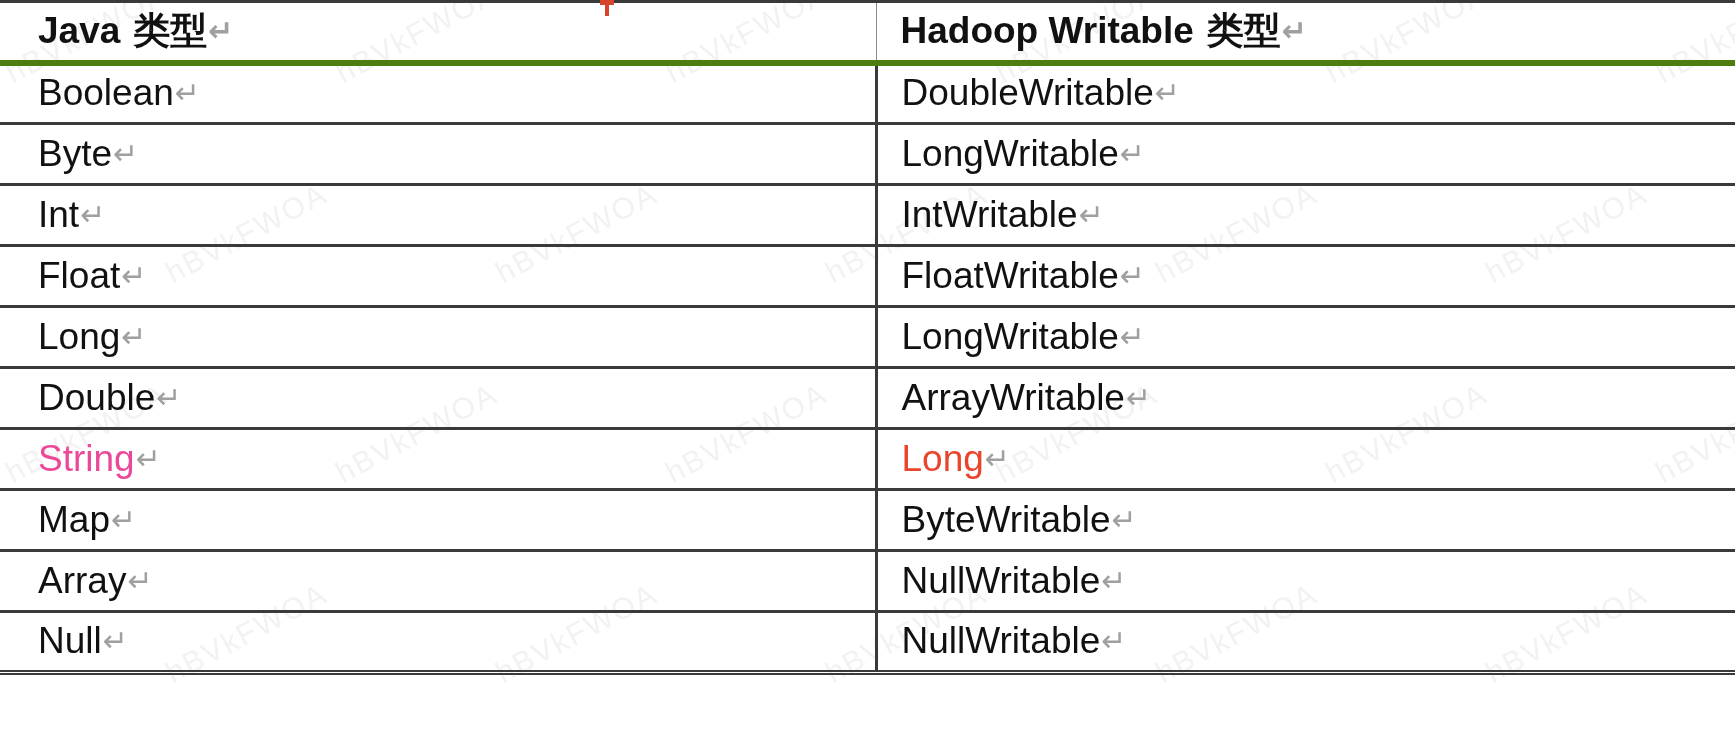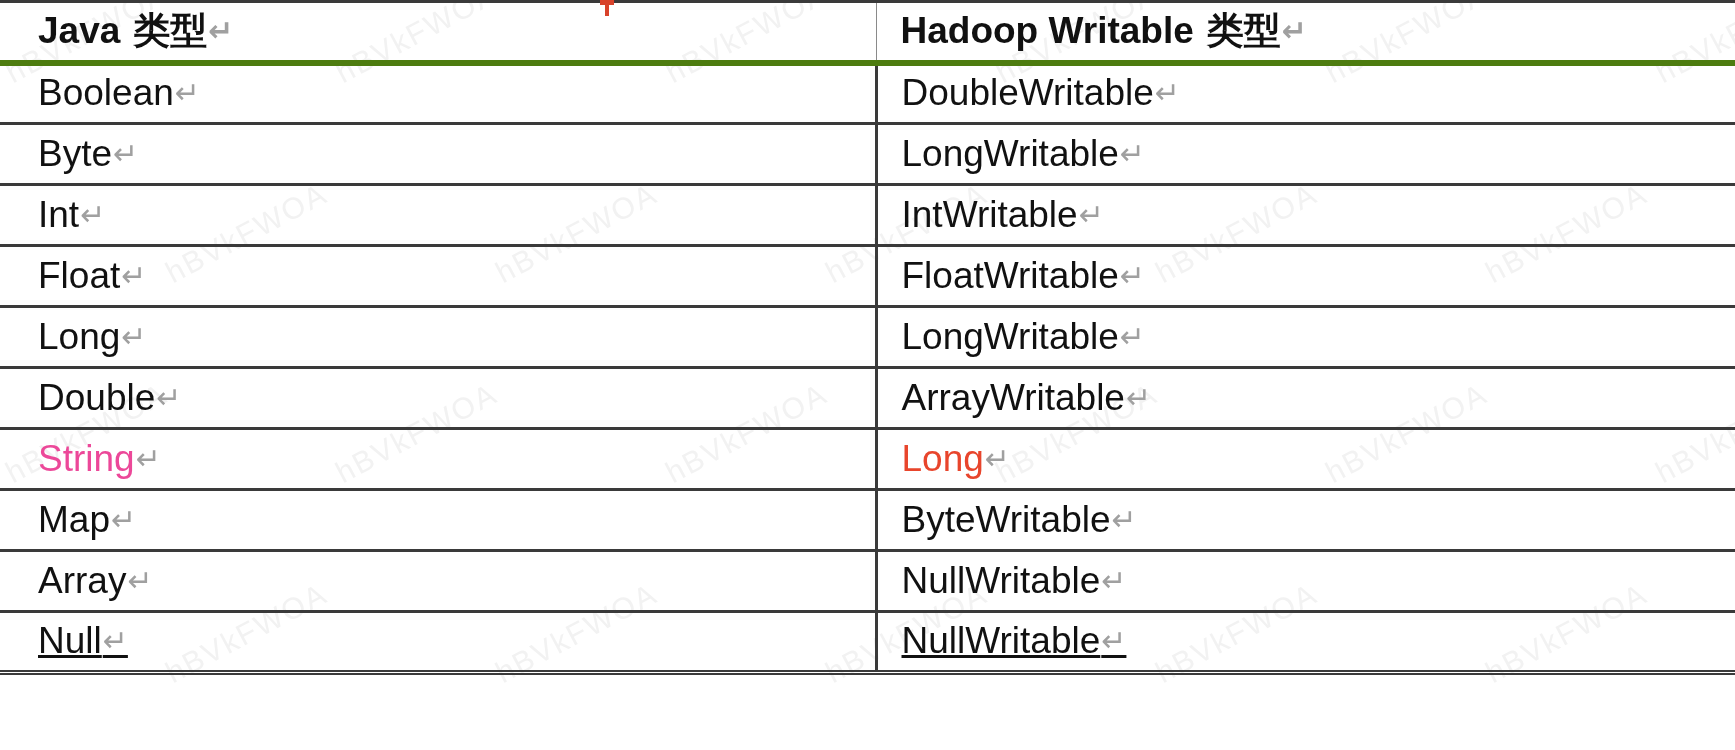--- a/index.html
+++ b/index.html
@@ -89,21 +89,20 @@
   tr.header-row td.col-right {
     border-left: 1px solid #8a8a8a;
   }
 
   
   tr.first-data-row td { border-top: 6px solid #4d7c0f; }
 
   
   tr.last-row td {
     border-bottom: 5px double #3a3a3a;
-    text-decoration: underline;
   }
 
   
   .cell-text { display: inline; }
 
   .para-mark {
     color: #a0a0a0;
     font-size: 30px;
     margin-left: 1px;
     vertical-align: 2px;

